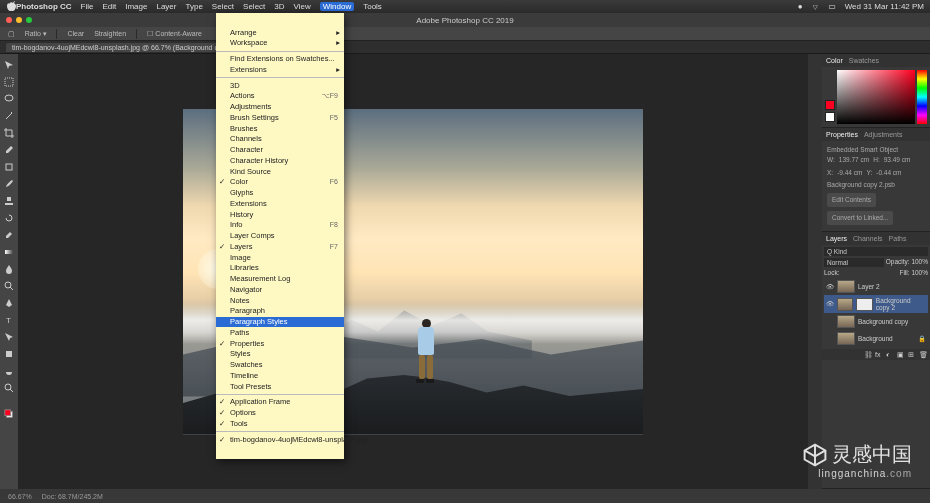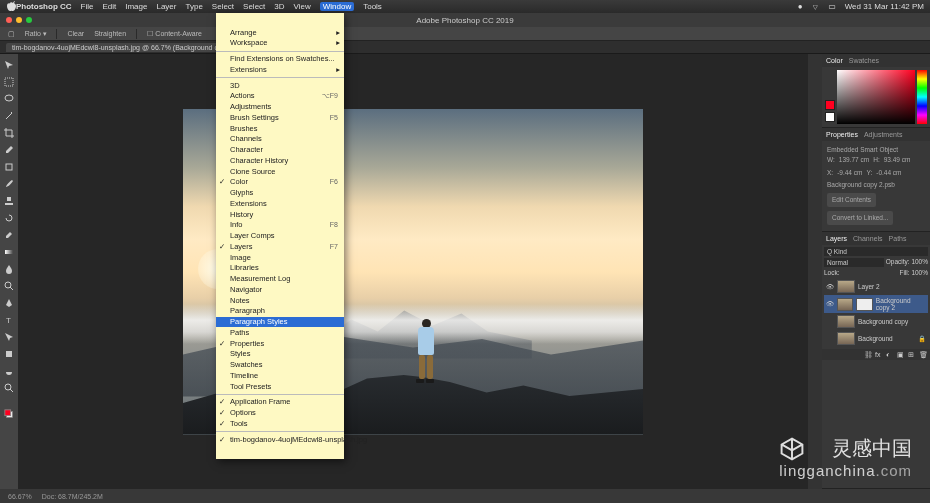--- a/index.html
+++ b/index.html
@@ -86,22 +86,22 @@
   .dropdown .mi .chk{position:absolute;left:3px;}
   .dropdown .mi .sub{position:absolute;right:4px;}
   .dropdown .mi .sc{position:absolute;right:6px;color:#666;font-size:7px;}
   .dropdown hr{border:none;border-top:1px solid #bbb;margin:2px 0;}
 
   
   .status-bar { height:14px; background:#383838; display:flex;align-items:center;padding:0 8px;font-size:7px;color:#999;gap:10px;}
 
   
   .watermark{position:absolute;right:18px;bottom:24px;color:rgba(255,255,255,0.85);text-align:left;pointer-events:none;}
-  .watermark .big{font-size:20px;font-weight:300;display:flex;align-items:center;gap:4px;justify-content:space-between;}
-  .watermark .small{font-size:15px;letter-spacing:1px;opacity:0.9;}
+  .watermark .big{font-size:20px;font-weight:300;display:flex;align-items:center;gap:4px;}
+  .watermark .small{font-size:10px;letter-spacing:1px;opacity:0.9;text-align:right;}
   .watermark svg{width:26px;height:26px;}
 </style>
 </head>
 <body>
 
 <div class="mac-bar">
   <div class="apple"><svg viewBox="0 0 10 12">
         <path fill="#ddd" d="M7 3c-1-1-3-1-3 .5C3 3 1 3 1 6c0 2 1.5 5 3 5 .5 0 1-.3 1.5-.3S6.5 11 7 11c1.5 0 3-3 3-5 0-1.5-1-2.5-2-2.8C8.3 2.5 9 1 9 1S7.5 1.2 7 3Z"></path>
       </svg></div>
   <div class="menus">
@@ -403,21 +403,21 @@
     <div class="mi">Extensions<span class="sub">▸</span></div>
     <hr>
     <div class="mi">3D</div>
     <div class="mi">Actions<span class="sc">⌥F9</span></div>
     <div class="mi">Adjustments</div>
     <div class="mi">Brush Settings<span class="sc">F5</span></div>
     <div class="mi">Brushes</div>
     <div class="mi">Channels</div>
     <div class="mi">Character</div>
     <div class="mi">Character History</div>
-    <div class="mi">Clone Source</div>
+    <div class="mi">Kind Source</div>
     <div class="mi">Color<span class="chk">✓</span><span class="sc">F6</span></div>
     <div class="mi">Glyphs</div>
     <div class="mi">Extensions</div>
     <div class="mi">History</div>
     <div class="mi">Info<span class="sc">F8</span></div>
     <div class="mi">Layer Comps</div>
     <div class="mi">Layers<span class="chk">✓</span><span class="sc">F7</span></div>
     <div class="mi">Image</div>
     <div class="mi">Libraries</div>
     <div class="mi">Measurement Log</div>

